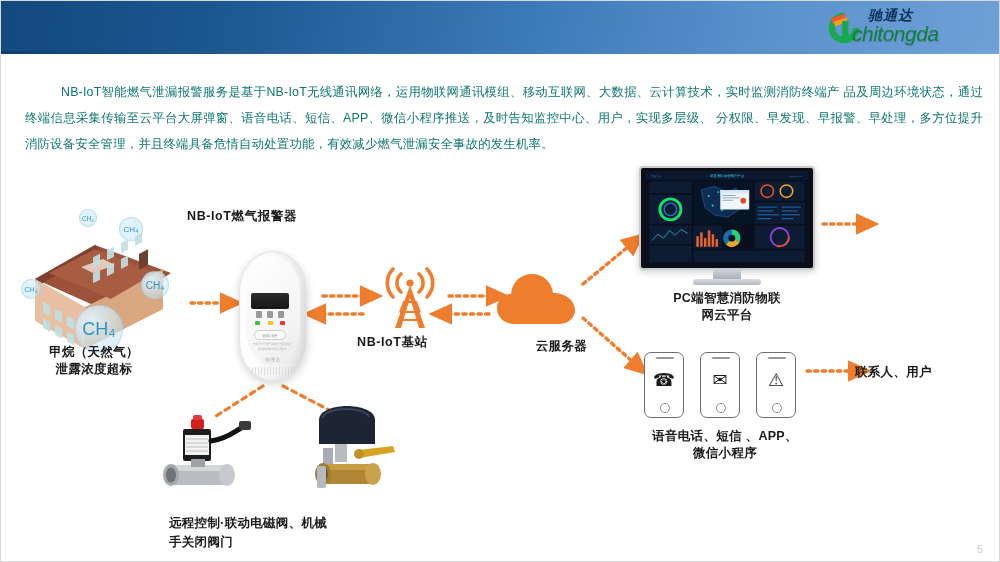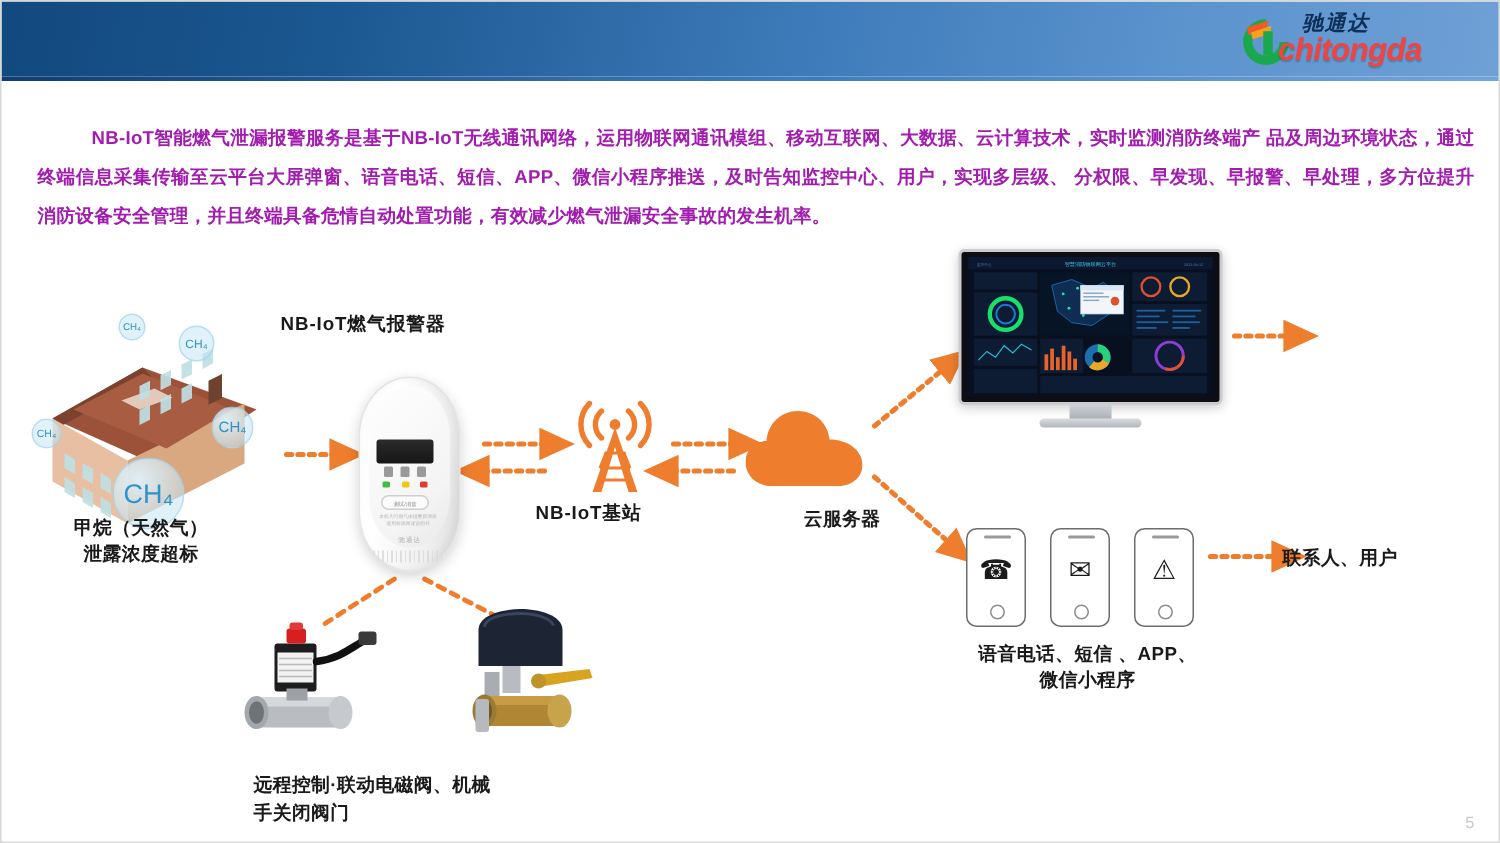--- a/index.html
+++ b/index.html
@@ -38,31 +38,31 @@
   
   #logo { position: absolute; right: 8px; top: 5px; width: 165px; height: 42px; }
   #logo-mark { position: absolute; left: 0; top: 4px; width: 36px; height: 36px; }
   #logo-cn {
     position: absolute; left: 42px; top: 1px;
     font-size: 14px; font-weight: bold; color: #0e2f57;
     letter-spacing: 1px; font-style: italic;
   }
   #logo-en {
     position: absolute; left: 26px; top: 16px;
-    font-size: 21px; font-weight: bold; color: #ef4444;
+    font-size: 21px; font-weight: normal; color: #15803d;
     font-style: italic; letter-spacing: -.5px;
     text-shadow: 0 1px 1px rgba(0,0,0,.2);
   }
 
   
   #body-copy {
     position: absolute; left: 24px; top: 78px;
     width: 958px;
     font-size: 12.4px; line-height: 26px;
-    color: #a21caf; font-weight: bold;
+    color: #0f766e; font-weight: normal;
     text-align: justify; text-justify: inter-character;
     letter-spacing: .2px;
   }
   #body-copy .indent { display: inline-block; width: 36px; }
 
   
   #diagram { position: absolute; left: 0; top: 165px; width: 1000px; height: 397px; }
 
   .lbl { position: absolute; font-size: 12.5px; color: #1a1a1a; font-weight: bold;
          line-height: 17px; letter-spacing: .3px; white-space: pre-line; }
@@ -375,20 +375,22 @@
             <rect x="114" y="57" width="52" height="24" fill="#0d1c33"></rect>
             <circle cx="140" cy="69" r="9.5" fill="none" stroke="#8b3fd4" stroke-width="2"></circle>
             <circle cx="140" cy="69" r="9.5" fill="none" stroke="#e0502f" stroke-width="2" stroke-dasharray="18 42"></circle>
             <rect x="50" y="83" width="116" height="12" fill="#0d1c33"></rect>
           </svg>
         </div>
       </div>
       <div id="mon-neck"></div>
       <div id="mon-base"></div>
     </div>
+    <div class="lbl" style="left:638px;top:124px;width:176px;text-align:center;">PC端智慧消防物联
+网云平台</div>
 
     <div id="phones">
       <div class="phone" style="left:0;">
         <div class="notch"></div>
         <div class="glyph">☎</div>
         <div class="home"></div>
       </div>
       <div class="phone" style="left:56px;">
         <div class="notch"></div>
         <div class="glyph">✉</div>

